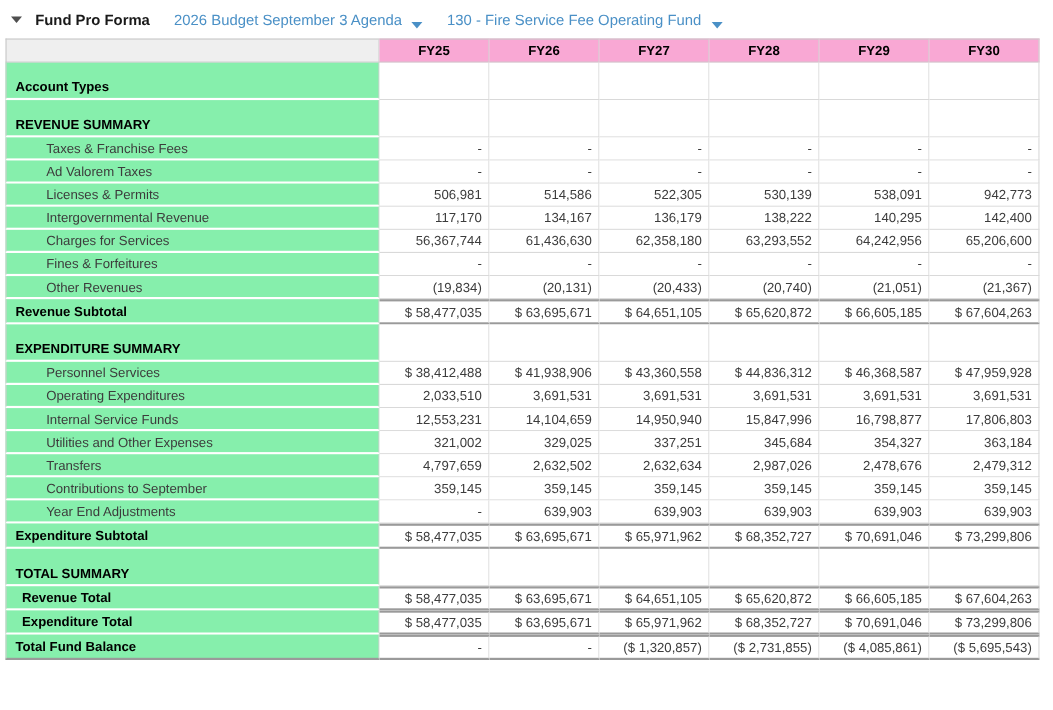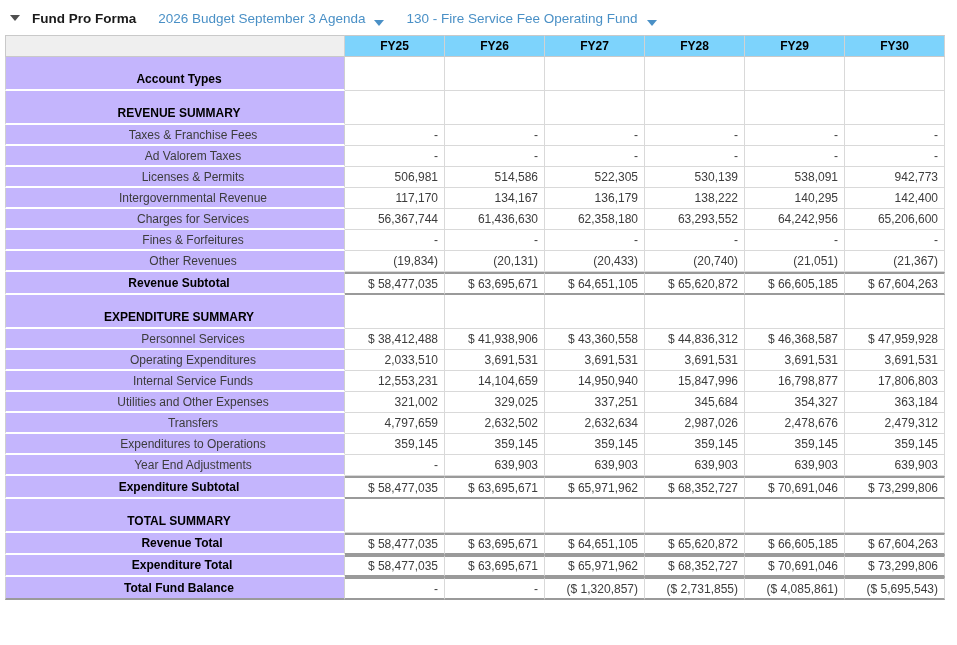--- a/index.html
+++ b/index.html
@@ -18,26 +18,26 @@
     border-right: 5px solid transparent; border-top: 6px solid #4a90c6; margin-left: 9px; }
 
   
   .table-wrap { position: absolute; left: 5px; top: 35px; }
   table { border-collapse: separate; border-spacing: 0; table-layout: fixed; }
   col.c-label { width: 340px; }
   col.c-data  { width: 100px; }
 
   th, td { font-size: 12px; color: #3c3c3c; overflow: hidden; white-space: nowrap; }
 
-  th.col-header { height: 22px; background: #7dd3fc; color: #000; font-weight: bold;
+  th.col-header { height: 22px; background: #f9a8d4; color: #000; font-weight: bold;
     text-align: center; border-right: 1px solid #d2d2d2; border-top: 1px solid #c9c9c9;
     border-bottom: 1px solid #c9c9c9; }
   th.corner { background: #efefef; border-left: 1px solid #c9c9c9; }
 
-  td.label-cell { background: #c4b5fd; padding-left: 8px; text-align: center;
+  td.label-cell { background: #86efac; padding-left: 8px; text-align: left;
     border-bottom: 2px solid #ffffff; border-left: 1px solid #cfcfcf;
     border-right: 1px solid #cfcfcf; }
   td.data-cell { background: #ffffff; text-align: right; padding-right: 6px;
     border-right: 1px solid #d9d9d9; border-bottom: 1px solid #d9d9d9; }
 
   tr.row-section td { height: 34px; }
   tr.row-section td.label-cell { font-weight: bold; color: #000; vertical-align: bottom;
     padding-bottom: 3px; }
 
   tr.row-detail td { height: 21px; }
@@ -229,21 +229,21 @@
         <tr class="row-detail">
           <td class="label-cell">Transfers</td>
           <td class="data-cell">4,797,659</td>
           <td class="data-cell">2,632,502</td>
           <td class="data-cell">2,632,634</td>
           <td class="data-cell">2,987,026</td>
           <td class="data-cell">2,478,676</td>
           <td class="data-cell">2,479,312</td>
         </tr>
         <tr class="row-detail">
-          <td class="label-cell">Expenditures to Operations</td>
+          <td class="label-cell">Contributions to September</td>
           <td class="data-cell">359,145</td>
           <td class="data-cell">359,145</td>
           <td class="data-cell">359,145</td>
           <td class="data-cell">359,145</td>
           <td class="data-cell">359,145</td>
           <td class="data-cell">359,145</td>
         </tr>
         <tr class="row-detail">
           <td class="label-cell">Year End Adjustments</td>
           <td class="data-cell">-</td>

